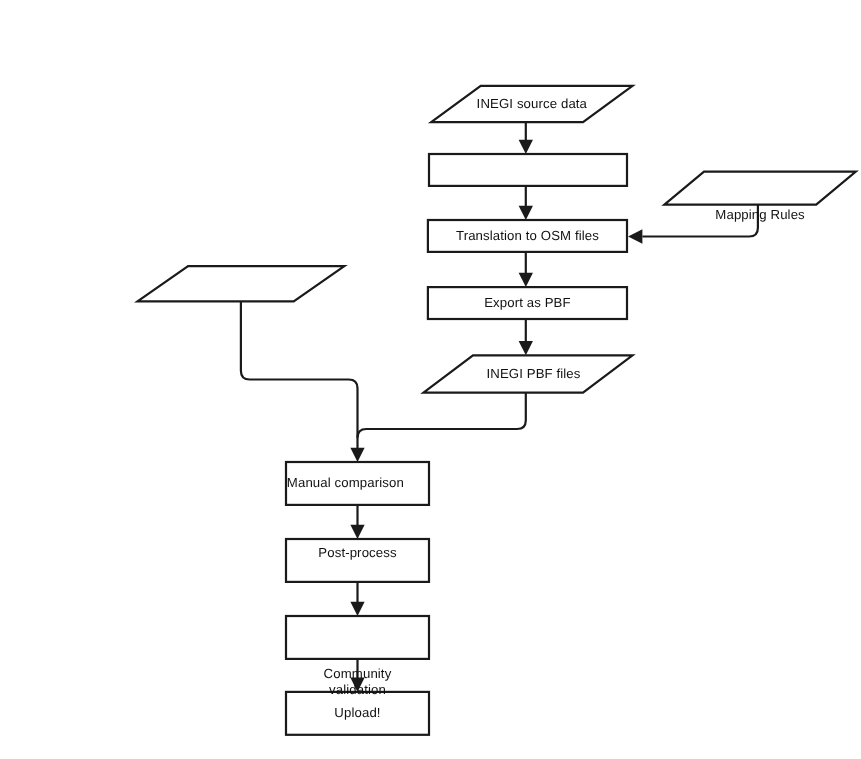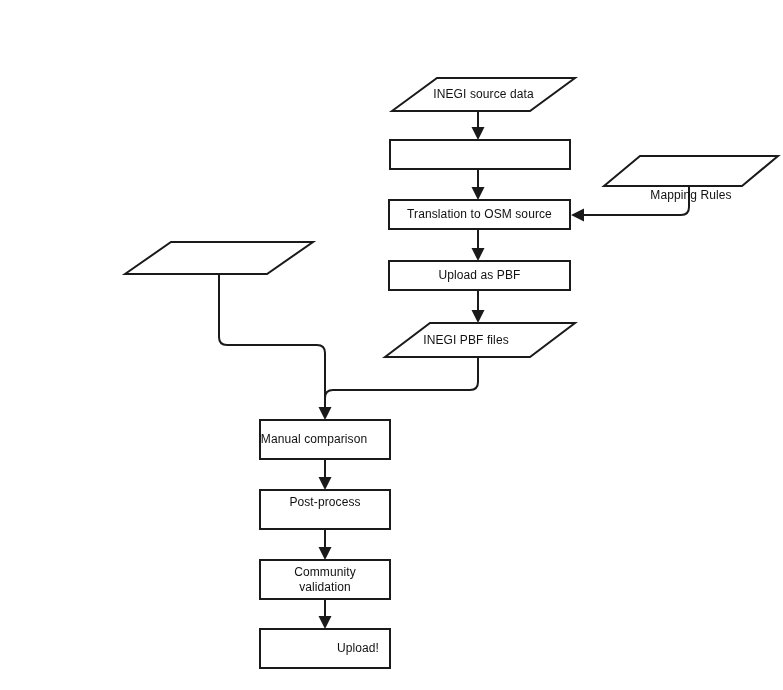--- a/index.html
+++ b/index.html
@@ -29,20 +29,21 @@
     font-size: 12px;
     line-height: 1.2;
     color: #111111;
     pointer-events: none;
     letter-spacing: 0.1px;
   }
   .node-label.wrap-narrow {
     padding: 0 22px;
     box-sizing: border-box;
     line-height: 1.25;
+    margin-top: 40px;
   }
 </style>
 </head>
 <body>
 
 <div class="canvas">
 
   <svg class="diagram-svg" width="783" height="690" viewBox="0 0 783 690">
     <g fill="none" stroke="#1a1a1a" stroke-width="2">
 
@@ -85,28 +86,28 @@
       <rect x="260" y="560" width="130" height="39"></rect>
       <rect x="260" y="629" width="130" height="39"></rect>
     </g>
   </svg>
 
   <div class="node-label" style="left:392px; top:78px;  width:183px; height:33px;">INEGI source data</div>
 
 
   <div class="node-label" style="left:604px; top:156px; width:174px; height:30px;margin-top:24px;">Mapping Rules</div>
 
-  <div class="node-label" style="left:389px; top:200px; width:181px; height:29px;">Translation to OSM source</div>
+  <div class="node-label" style="left:389px; top:200px; width:181px; height:29px;">Translation to OSM files</div>
 
-  <div class="node-label" style="left:389px; top:261px; width:181px; height:29px;">Upload as PBF</div>
+  <div class="node-label" style="left:389px; top:261px; width:181px; height:29px;">Export as PBF</div>
 
-  <div class="node-label" style="left:371px; top:323px; width:190px; height:34px;">INEGI PBF files</div>
+  <div class="node-label" style="left:390px; top:323px; width:190px; height:34px;">INEGI PBF files</div>
 
 
   <div class="node-label" style="left:260px; top:420px; width:108px; height:39px;">Manual comparison</div>
 
   <div class="node-label" style="left:260px; top:490px; width:130px; height:24px;">Post-process</div>
 
   <div class="node-label wrap-narrow" style="left:260px; top:560px; width:130px; height:39px;">Community validation</div>
 
-  <div class="node-label" style="left:260px; top:629px; width:130px; height:39px;padding-left:33px;">Upload!</div>
+  <div class="node-label" style="left:260px; top:629px; width:130px; height:39px;">Upload!</div>
 
 </div>
 
 </body></html>

